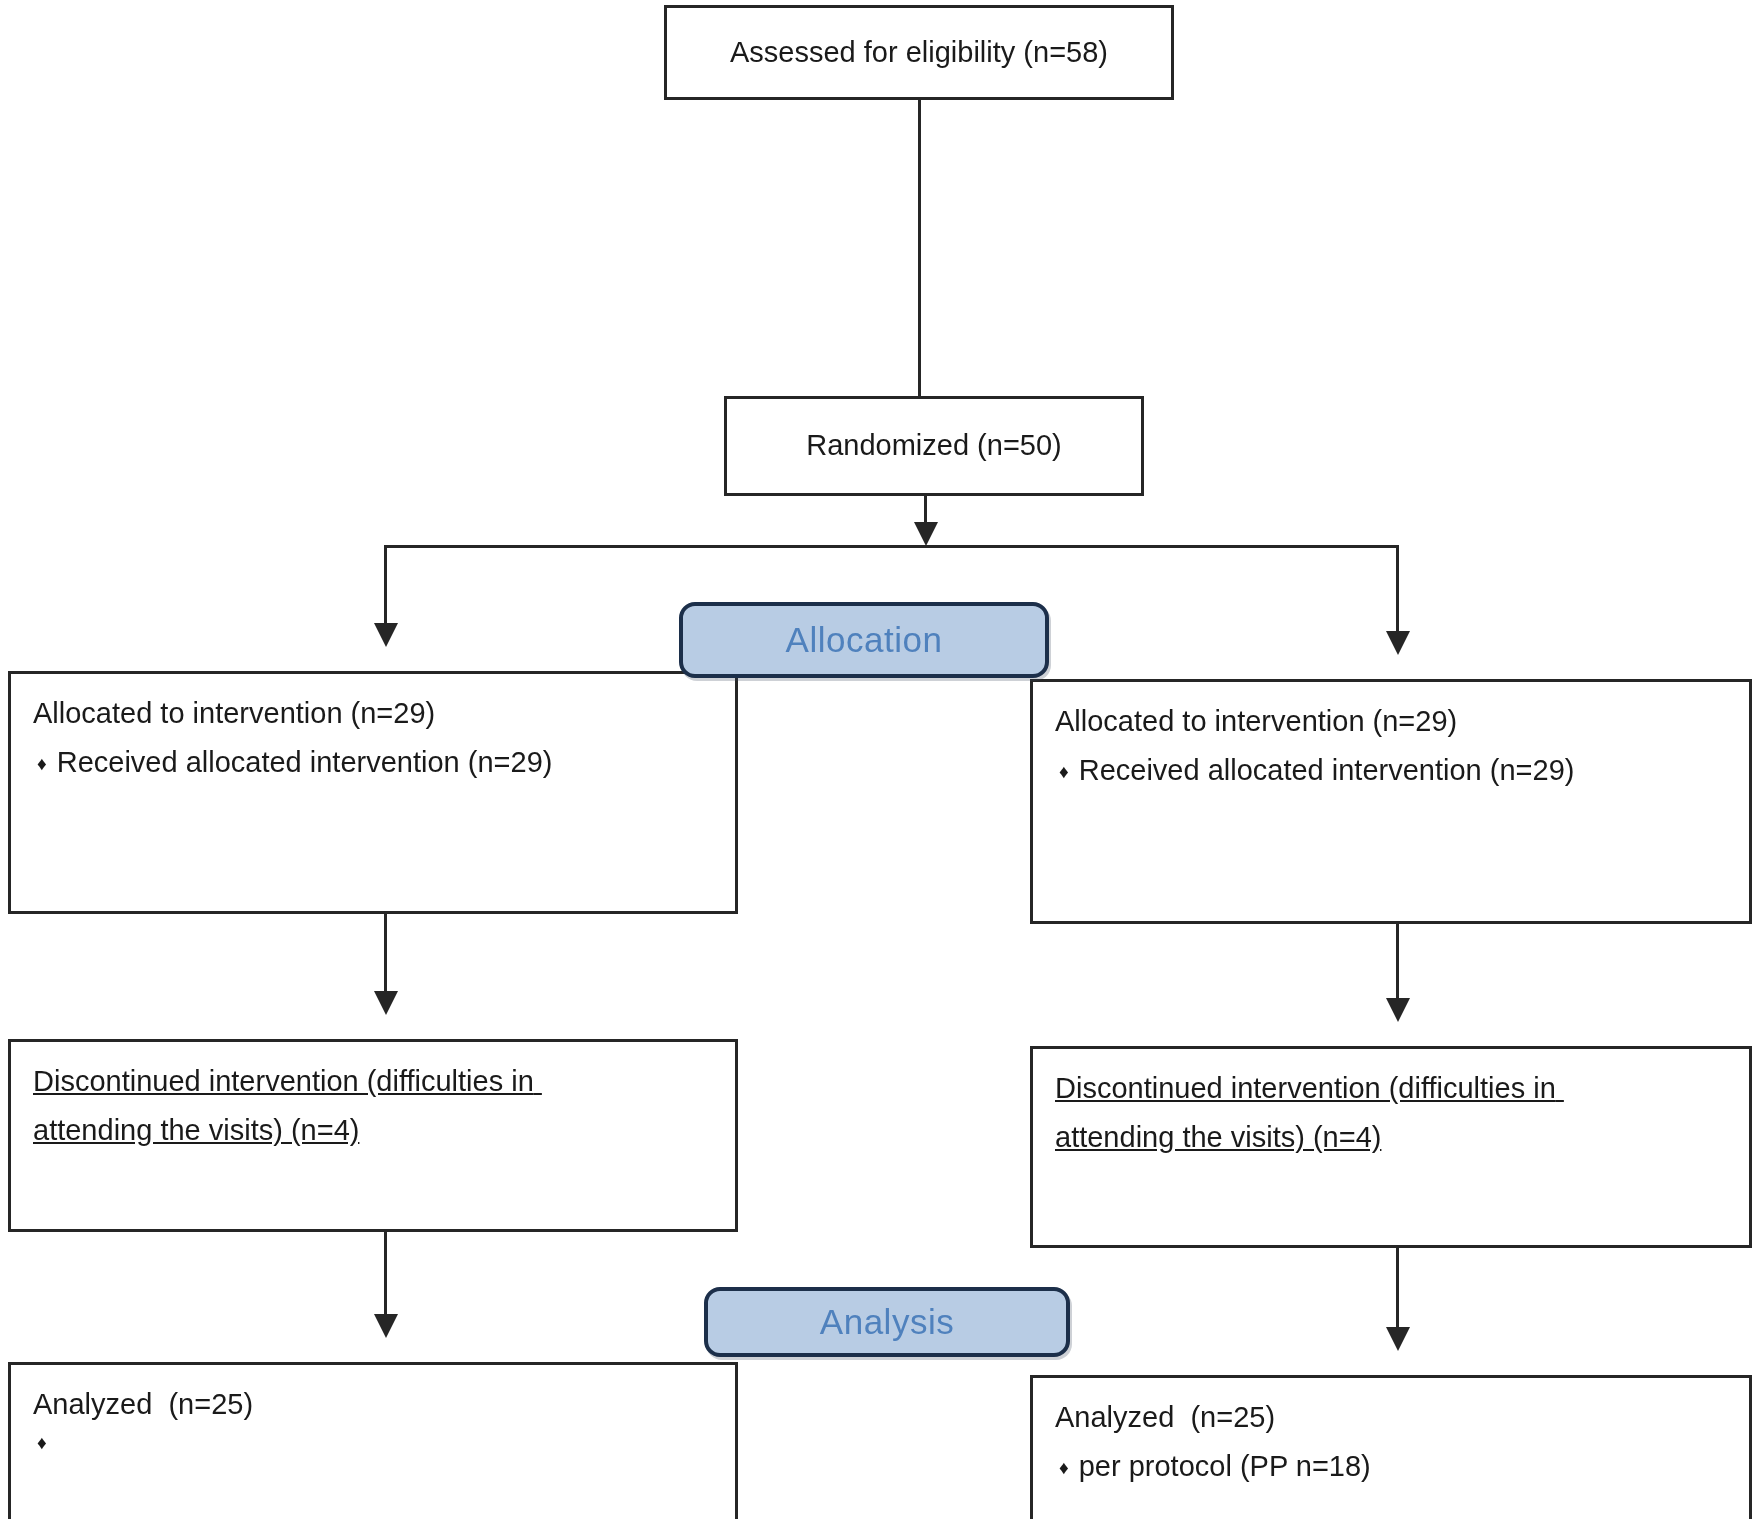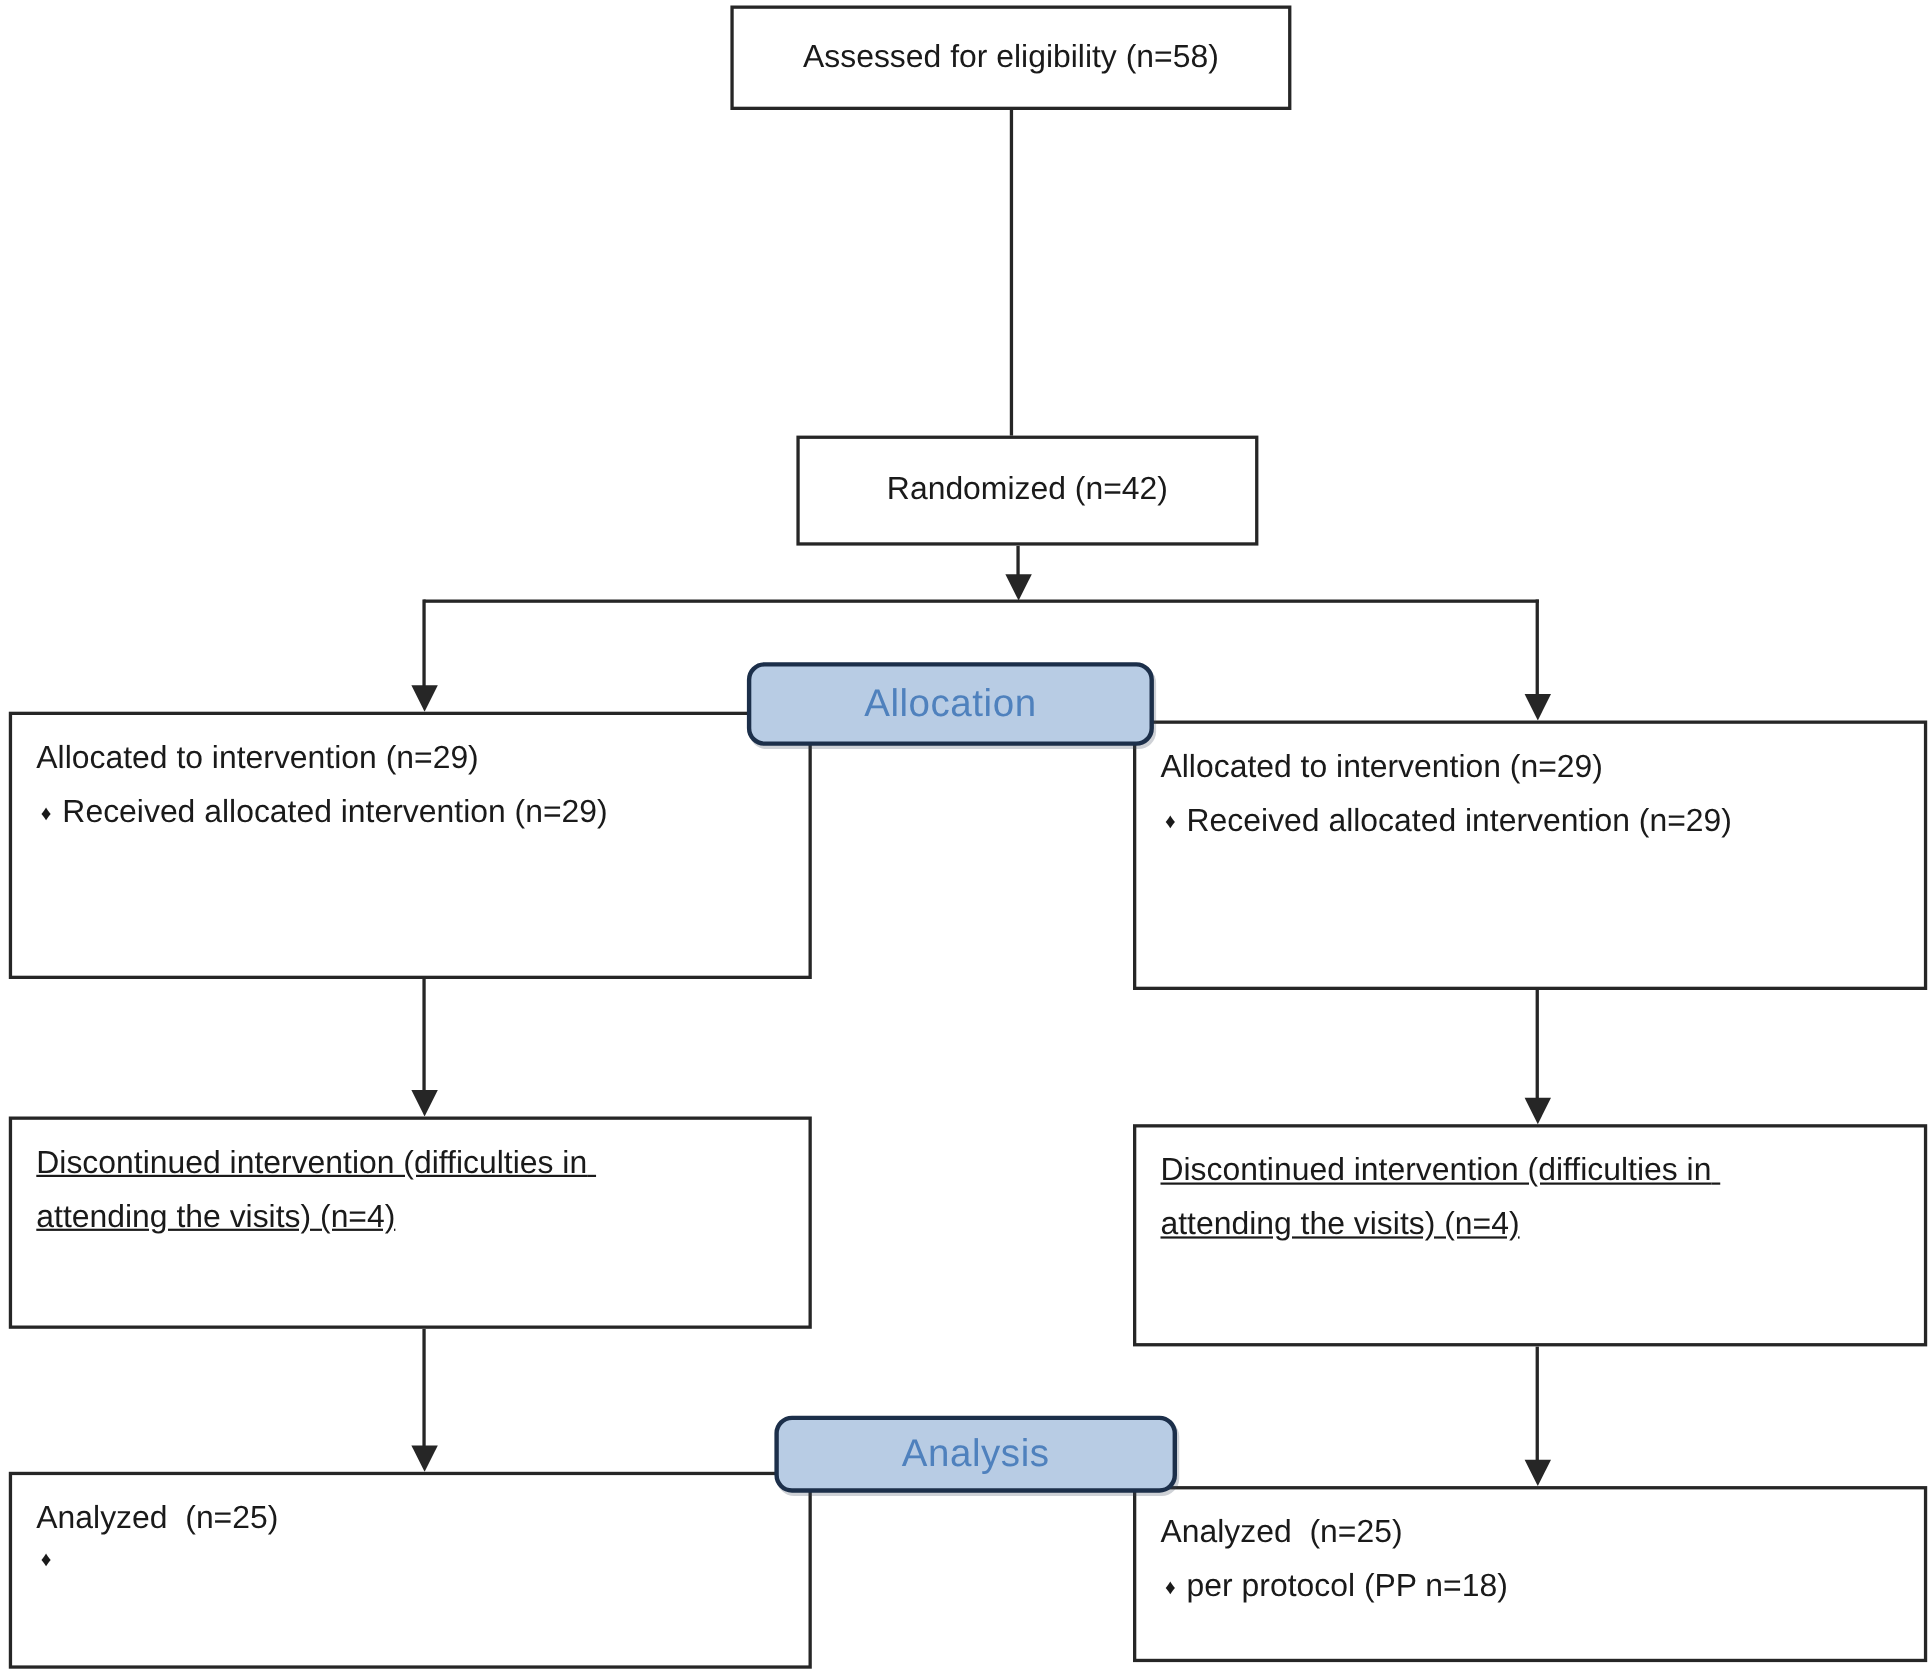--- a/index.html
+++ b/index.html
@@ -27,21 +27,21 @@
   }
   .centered{
     display:flex;align-items:center;justify-content:center;
     text-align:center;
   }
   .t{
     font-size:29px;
     line-height:1.7;
     white-space:pre-wrap;
   }
-  .pad{padding:15px 22px;}
+  .pad{padding:15px 22px;margin-top:24px;}
   .bullet-line{display:flex;align-items:baseline;}
   .diamond{
     font-size:19px;
     margin:0 10px 0 4px;
     position:relative;top:-2px;
   }
   .wrap-narrow{max-width:580px;text-decoration:underline;}
   .line{
     position:absolute;background:var(--line);z-index:1;
   }
@@ -114,21 +114,21 @@
   <div class="line" id="l-low-left"></div>
   <div class="arrow" id="a-low-left"></div>
   <div class="line" id="l-low-right"></div>
   <div class="arrow" id="a-low-right"></div>
 
   <div class="box centered" id="box-eligibility">
     <span class="t">Assessed for eligibility (n=58)</span>
   </div>
 
   <div class="box centered" id="box-randomized">
-    <span class="t">Randomized (n=42)</span>
+    <span class="t">Randomized (n=50)</span>
   </div>
 
   <div class="box pad" id="box-alloc-left">
     <div class="t">Allocated to intervention (n=29)</div>
     <div class="t bullet-line">
       <span class="diamond">♦</span>
       <span>Received allocated intervention (n=29)</span>
     </div>
   </div>
 

